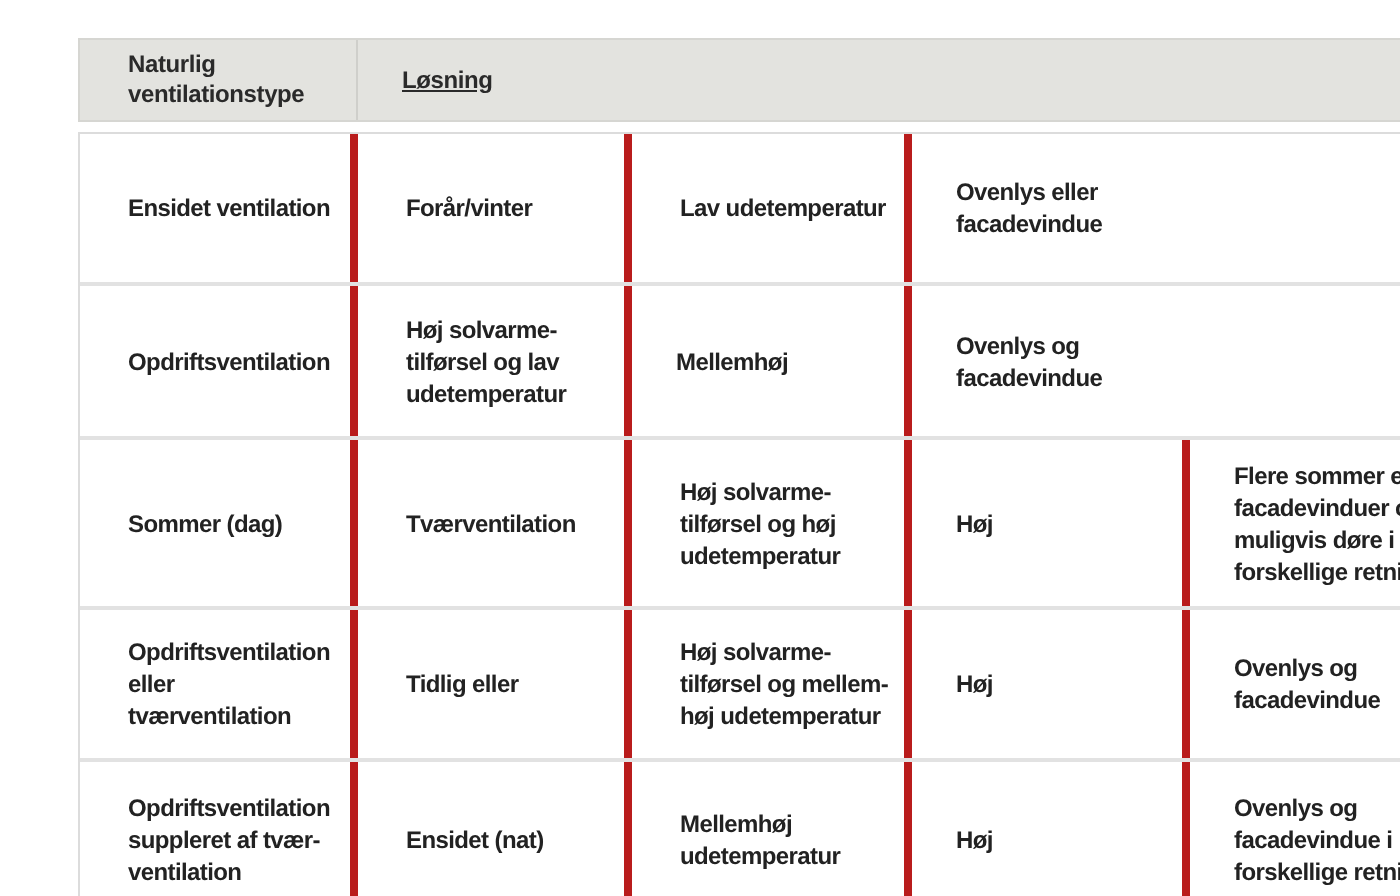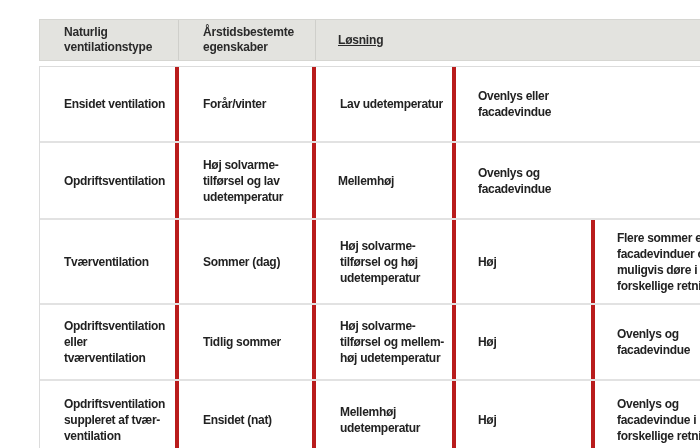--- a/index.html
+++ b/index.html
@@ -90,24 +90,20 @@
   </style>
 </head>
 <body>
 
 <div class="table-wrap">
   <div class="grid header-row">
     <div class="cell">
         <span style="white-space:pre-line">Naturlig
 ventilationstype</span>
       </div>
-    <div class="cell">
-        <span style="white-space:pre-line">Årstidsbestemte
-egenskaber</span>
-      </div>
     <div class="cell" style="padding-left:22px">
         <span style="white-space:pre-line">Løsning</span>
       </div>
   </div>
 
   <div class="body">
     <div class="grid body-row r1">
       <div class="cell c1">Ensidet ventilation</div>
       <div class="cell c2">Forår/vinter</div>
       <div class="cell c3">Lav udetemperatur</div>
@@ -117,35 +113,35 @@
     <div class="grid body-row r2">
       <div class="cell c1">Opdriftsventilation</div>
       <div class="cell c3">Høj solvarme-
 tilførsel og lav
 udetemperatur</div>
       <div class="cell c4">Mellemhøj</div>
       <div class="cell c5">Ovenlys og
 facadevindue</div>
     </div>
     <div class="grid body-row r3">
+      <div class="cell c2">Sommer (dag)</div>
       <div class="cell c1">Tværventilation</div>
-      <div class="cell c2">Sommer (dag)</div>
       <div class="cell c3">Høj solvarme-
 tilførsel og høj
 udetemperatur</div>
       <div class="cell c4">Høj</div>
       <div class="cell c5">Flere sommer eller
 facadevinduer og
 muligvis døre i
 forskellige retninger</div>
     </div>
     <div class="grid body-row r4">
       <div class="cell c1">Opdriftsventilation
 eller tværventilation</div>
-      <div class="cell c2">Tidlig sommer</div>
+      <div class="cell c2">Tidlig eller</div>
       <div class="cell c3">Høj solvarme-
 tilførsel og mellem-
 høj udetemperatur</div>
       <div class="cell c4">Høj</div>
       <div class="cell c5">Ovenlys og
 facadevindue</div>
     </div>
     <div class="grid body-row r5">
       <div class="cell c1">Opdriftsventilation
 suppleret af tvær-

